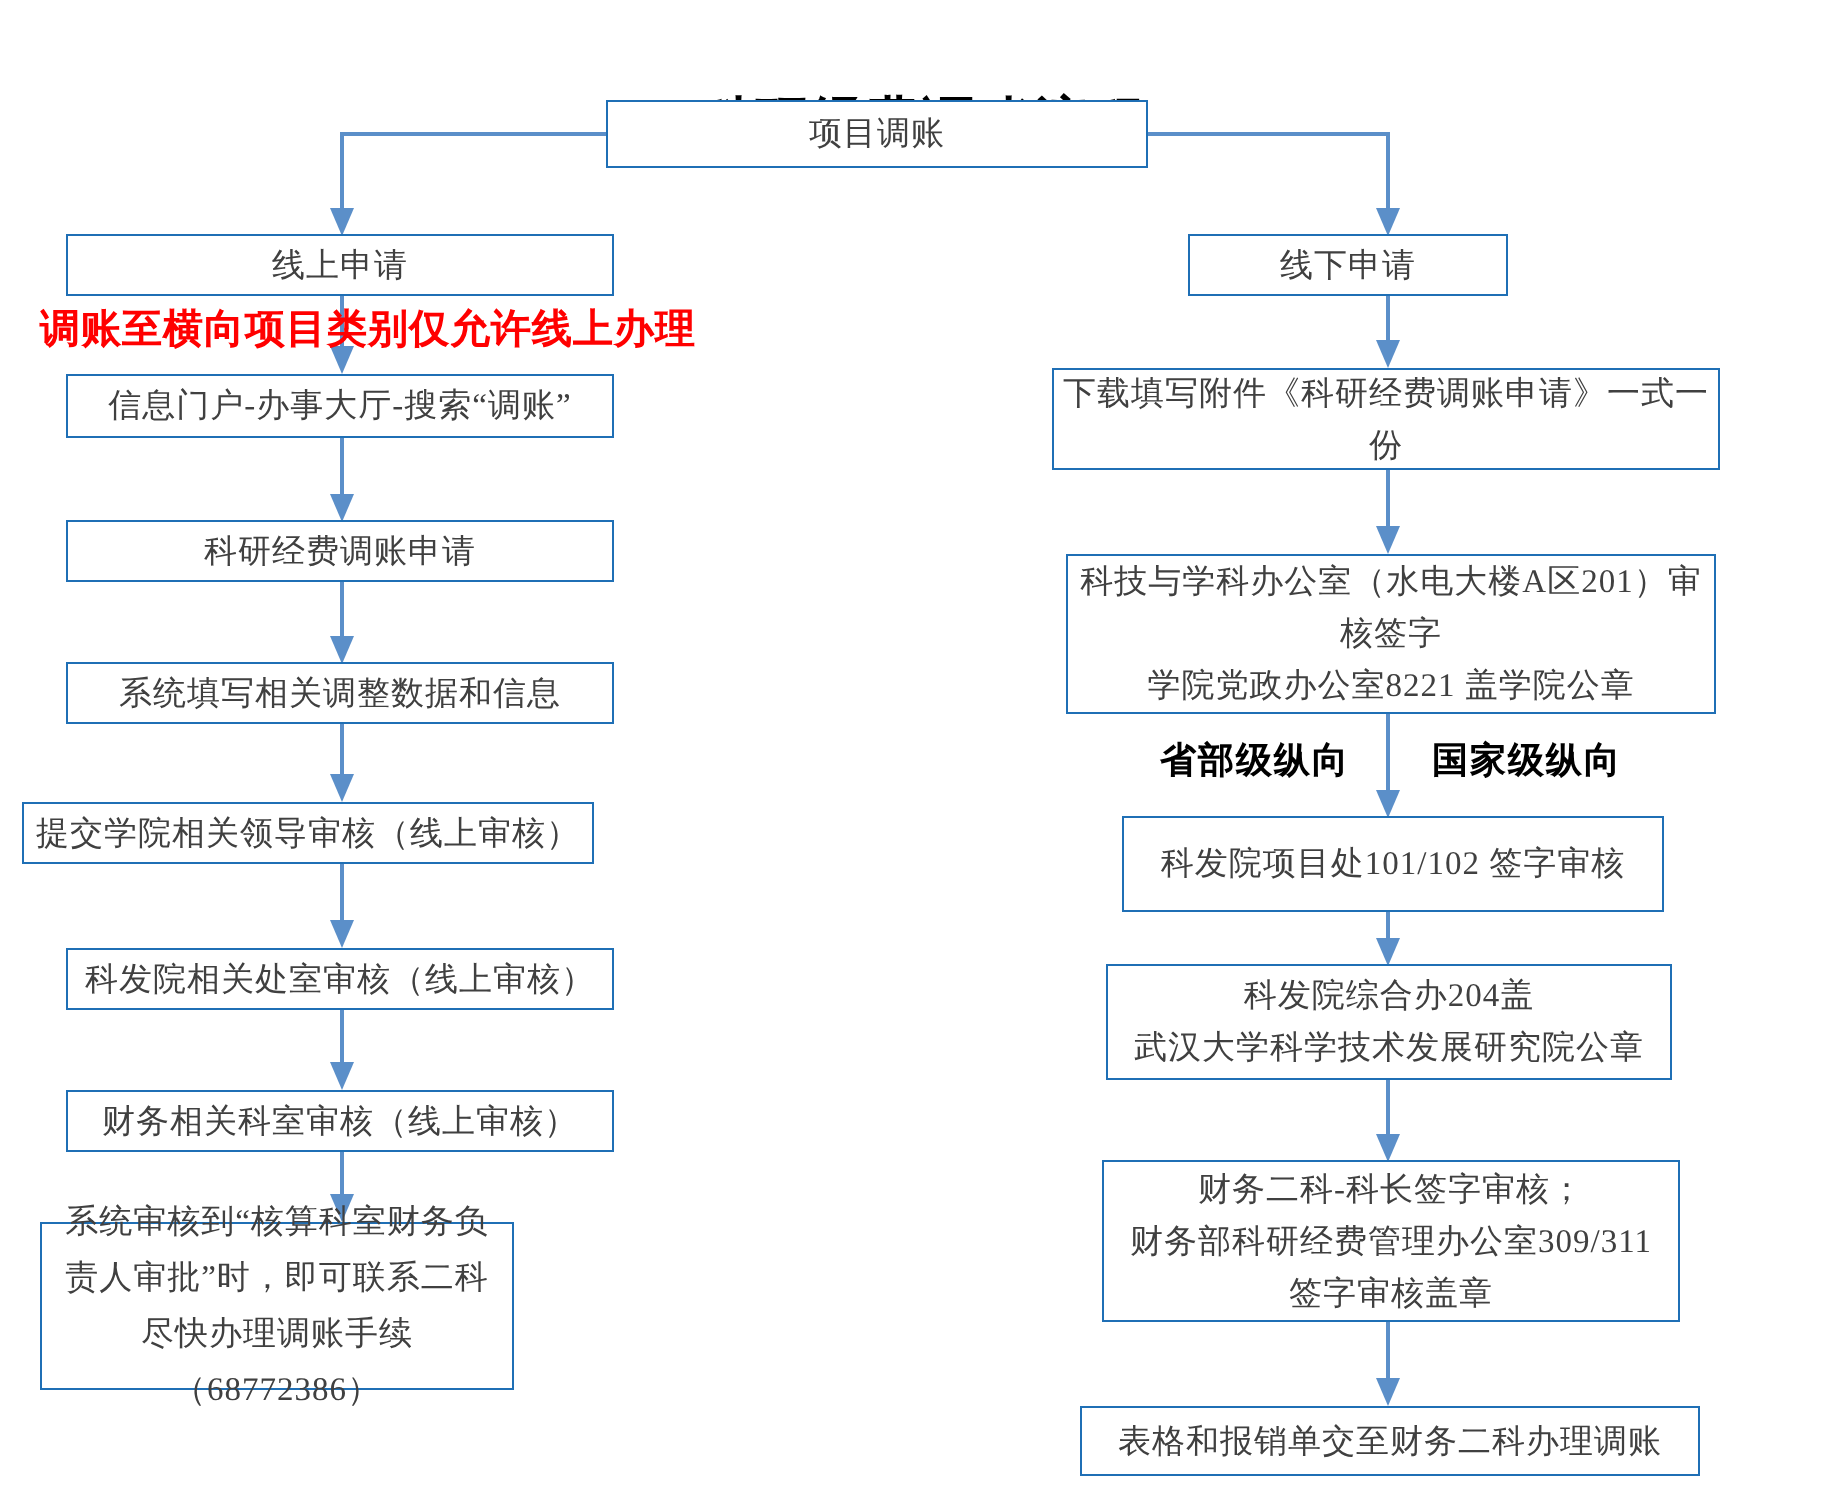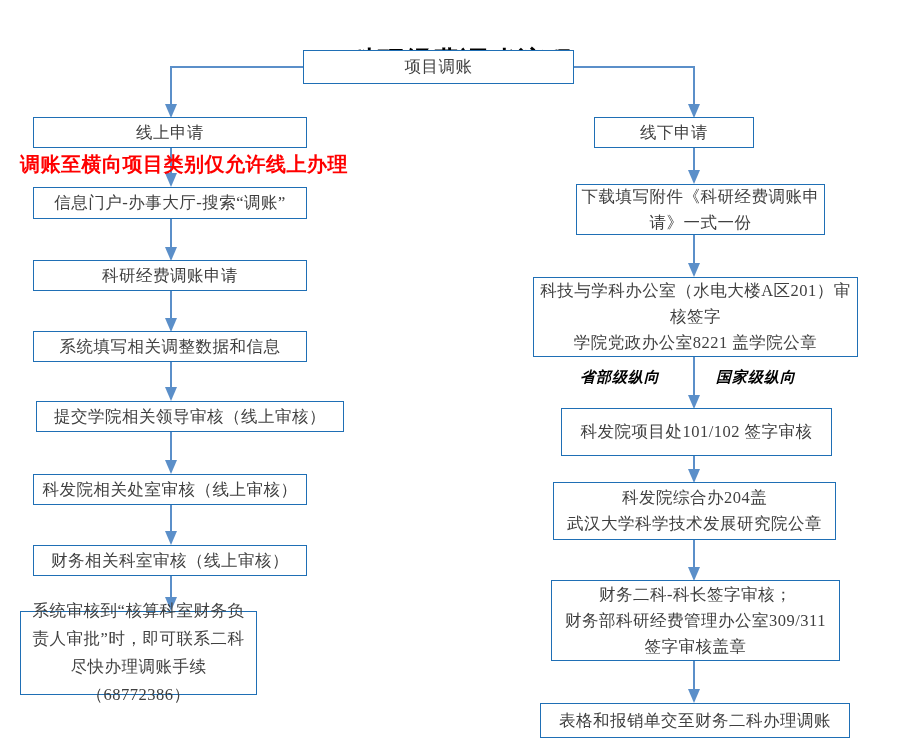--- a/index.html
+++ b/index.html
@@ -57,27 +57,26 @@
     position: absolute;
     font-size: 20px;
     font-weight: bold;
     color: #FF0000;
     letter-spacing: 0.5px;
     white-space: nowrap;
     font-family: "Liberation Serif", "DejaVu Serif", serif;
   }
   .branch-label {
     position: absolute;
-    font-size: 15px;
+    font-size: 18px;
     font-weight: bold;
     color: #000000;
     letter-spacing: 1px;
     white-space: nowrap;
     font-family: "Liberation Serif", "DejaVu Serif", serif;
-    font-style: italic;
   }
   svg.wires {
     position: absolute;
     left: 0;
     top: 0;
     width: 922px;
     height: 752px;
     pointer-events: none;
   }
   .wire {
@@ -159,41 +158,41 @@
   </div>
 
   <div class="node" style="left:33px; top:260px; width:274px; height:31px;">
     <span>科研经费调账申请</span>
   </div>
 
   <div class="node" style="left:33px; top:331px; width:274px; height:31px;">
     <span>系统填写相关调整数据和信息</span>
   </div>
 
-  <div class="node" style="left:36px; top:401px; width:308px; height:31px;">
+  <div class="node" style="left:11px; top:401px; width:286px; height:31px;">
     <span>提交学院相关领导审核（线上审核）</span>
   </div>
 
   <div class="node" style="left:33px; top:474px; width:274px; height:31px;">
     <span>科发院相关处室审核（线上审核）</span>
   </div>
 
   <div class="node" style="left:33px; top:545px; width:274px; height:31px;">
     <span>财务相关科室审核（线上审核）</span>
   </div>
 
   <div class="node" style="left:20px; top:611px; width:237px; height:84px; line-height:28px;">
     <span>系统审核到“核算科室财务负责人审批”时，即可联系二科尽快办理调账手续（68772386）</span>
   </div>
 
   <div class="node" style="left:594px; top:117px; width:160px; height:31px;">
     <span>线下申请</span>
   </div>
 
-  <div class="node" style="left:576px; top:184px; width:249px; height:51px;">
+  <div class="node" style="left:526px; top:184px; width:334px; height:51px;">
     <span style="white-space:pre-line;">下载填写附件《科研经费调账申请》一式一份</span>
   </div>
 
   <div class="node" style="left:533px; top:277px; width:325px; height:80px;justify-content:center;">
     <span style="white-space:pre-line;">科技与学科办公室（水电大楼A区201）审核签字
 学院党政办公室8221 盖学院公章</span>
   </div>
 
   <div class="branch-label" style="left:580px; top:368px;">省部级纵向</div>
   <div class="branch-label" style="left:716px; top:368px;">国家级纵向</div>

